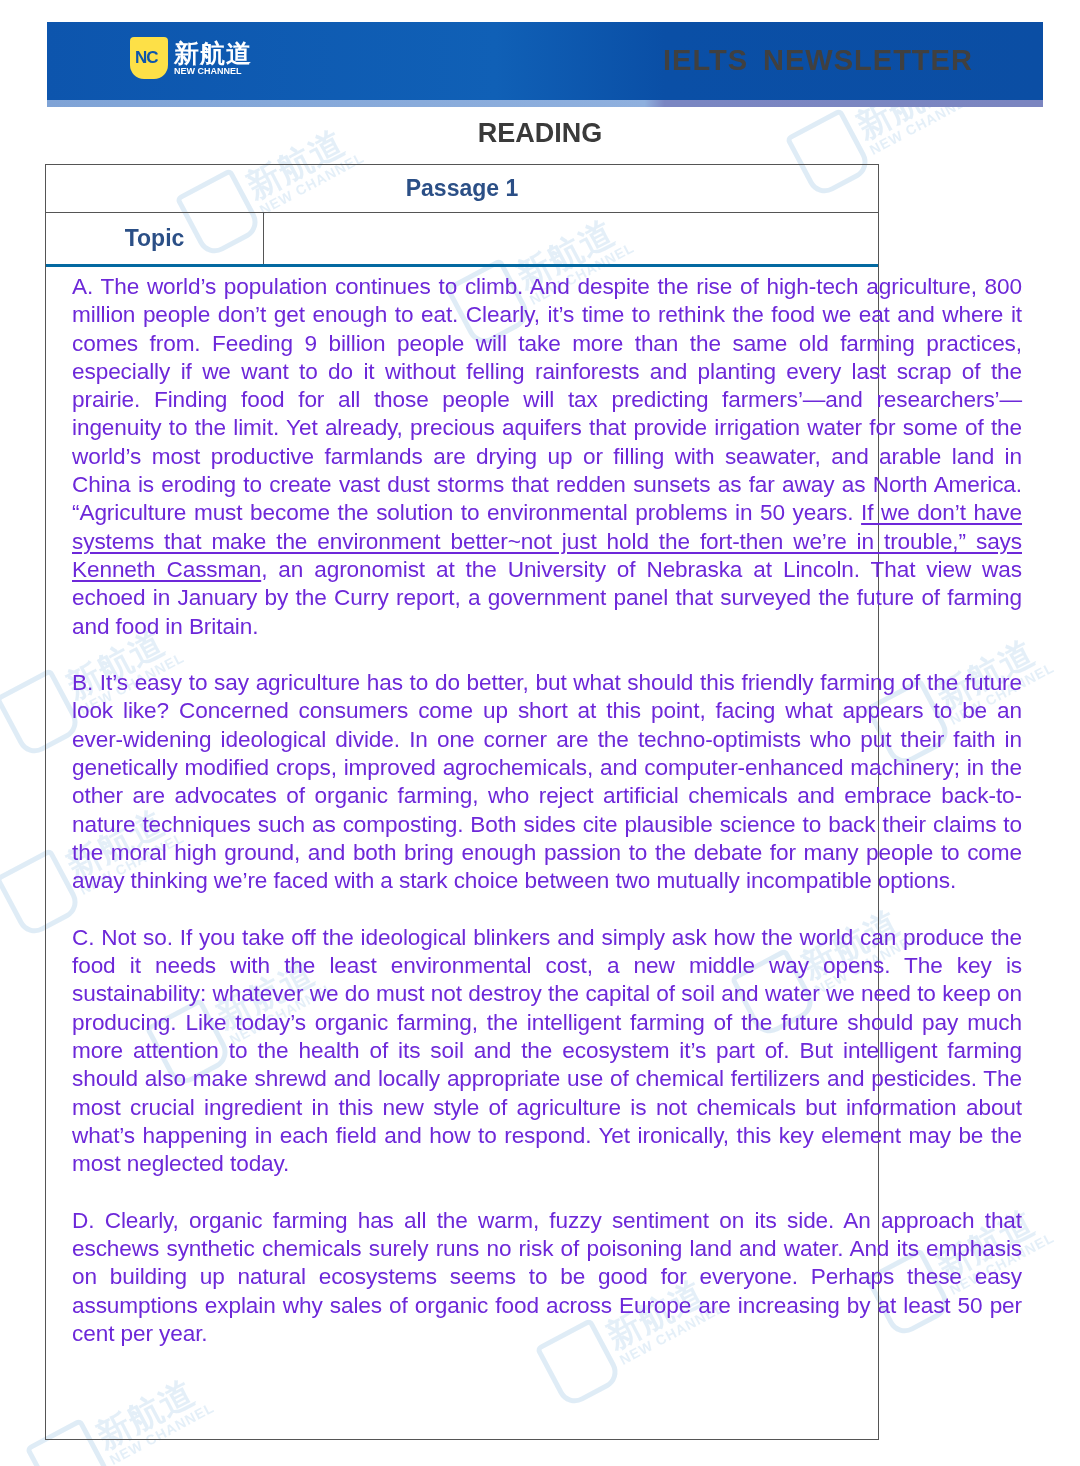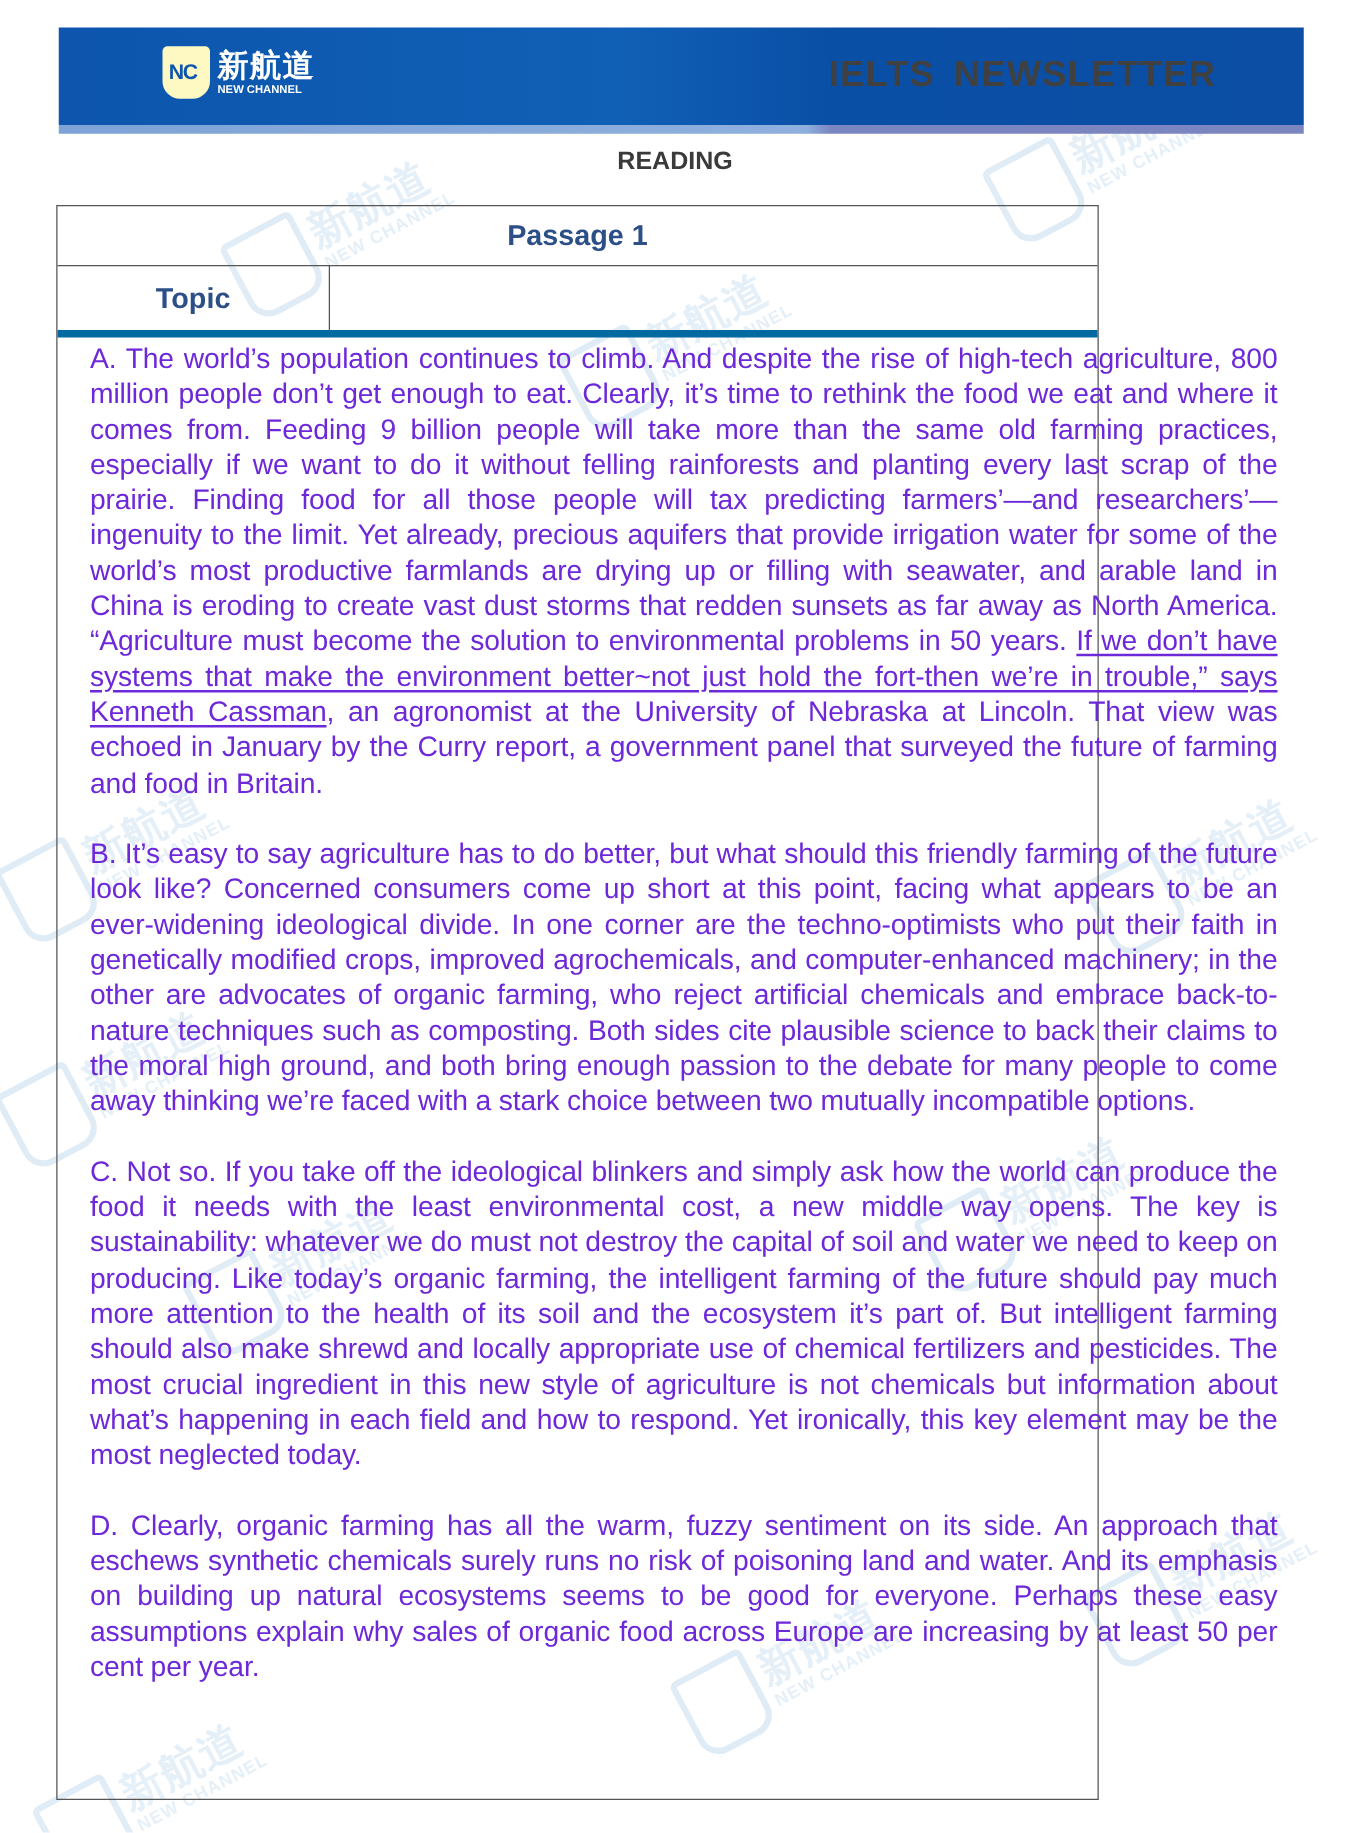--- a/index.html
+++ b/index.html
@@ -5,32 +5,32 @@
   html, body { margin:0; padding:0; background:#ffffff; }
   body { width:1080px; height:1466px; position:relative; overflow:hidden; font-family:"Liberation Sans", sans-serif; }
   .watermark { position:absolute; color:#cfe3f3; opacity:0.55; transform:rotate(-28deg); font-family:"Liberation Sans", sans-serif; pointer-events:none; white-space:nowrap; }
   .watermark .wm-logo { display:inline-block; width:54px; height:60px; border:5px solid #c6ddef; border-radius:6px 6px 18px 18px; vertical-align:middle; margin-right:6px; }
   .watermark .wm-text { display:inline-block; vertical-align:middle; font-size:14px; font-weight:bold; letter-spacing:1px; }
   .watermark .wm-cn { font-size:34px; font-weight:bold; display:block; line-height:34px; }
 
   .banner { position:absolute; left:47px; top:22px; width:996px; height:78px; background:linear-gradient(90deg,#0d55ad 0%, #1060b6 45%, #0a4fa6 62%, #0b4ea4 100%); }
   .banner-stripe { position:absolute; left:47px; top:100px; width:996px; height:7px; background:linear-gradient(90deg,#7fa3d6 0%, #8fb0de 60%, #7a86c2 62%, #7b85c0 100%); }
   .logo { position:absolute; left:130px; top:37px; display:flex; align-items:center; }
-  .logo-shield { width:38px; height:42px; background:#fef9c3; border-radius:4px 4px 14px 14px; position:relative; margin-right:6px; }
+  .logo-shield { width:38px; height:42px; background:#fde047; border-radius:4px 4px 14px 14px; position:relative; margin-right:6px; }
   .logo-shield span { position:absolute; left:5px; top:11px; font-weight:bold; font-size:17px; color:#0d55ad; letter-spacing:-1px; }
   .logo-text { color:#ffffff; }
   .logo-cn { font-size:25px; font-weight:bold; line-height:26px; letter-spacing:1px; }
   .logo-en { font-size:9px; font-weight:bold; line-height:10px; }
   .banner-title { position:absolute; left:663px; top:44px; color:#404040; font-weight:bold; font-size:29px; letter-spacing:1px; word-spacing:6px; }
 
-  .section-title { position:absolute; left:0; width:1080px; top:118px; text-align:center; font-size:20px; font-weight:bold; color:#3a3a3a; }
+  .section-title { position:absolute; left:0; width:1080px; top:118px; text-align:center; font-size:27px; font-weight:bold; color:#3a3a3a; }
 
   .table { position:absolute; left:45px; top:164px; width:834px; height:1276px; border:1px solid #555; box-sizing:border-box; }
   .row-passage { position:absolute; left:0; top:0; width:100%; height:47px; border-bottom:1px solid #555; display:flex; align-items:center; justify-content:center; font-size:23px; font-weight:bold; color:#2b4f86; }
-  .row-topic { position:absolute; left:0; top:47px; width:100%; height:52px; border-bottom:6px solid #0369a1; display:flex; }
+  .row-topic { position:absolute; left:0; top:47px; width:100%; height:52px; border-bottom:3px solid #0369a1; display:flex; }
   .topic-label { width:217px; border-right:1px solid #555; display:flex; align-items:center; justify-content:center; font-size:23px; font-weight:bold; color:#2b4f86; }
   .topic-value { flex:1; display:flex; align-items:center; justify-content:center; font-size:23px; font-weight:bold; color:#3c3c3c; }
   .body { position:absolute; left:26px; top:108px; width:950px; }
   .para { font-size:22.6px; line-height:28.3px; color:#6d28d9; text-align:justify; margin:0 0 28.3px 0; letter-spacing:-0.1px; }
   .para u { text-decoration:underline; text-underline-offset:3px; }
 </style>
 </head>
 <body>
 
 <div class="watermark" style="left:180px;top:150px;"><span class="wm-logo"></span><span class="wm-text"><span class="wm-cn">新航道</span><span>NEW CHANNEL</span></span></div>

